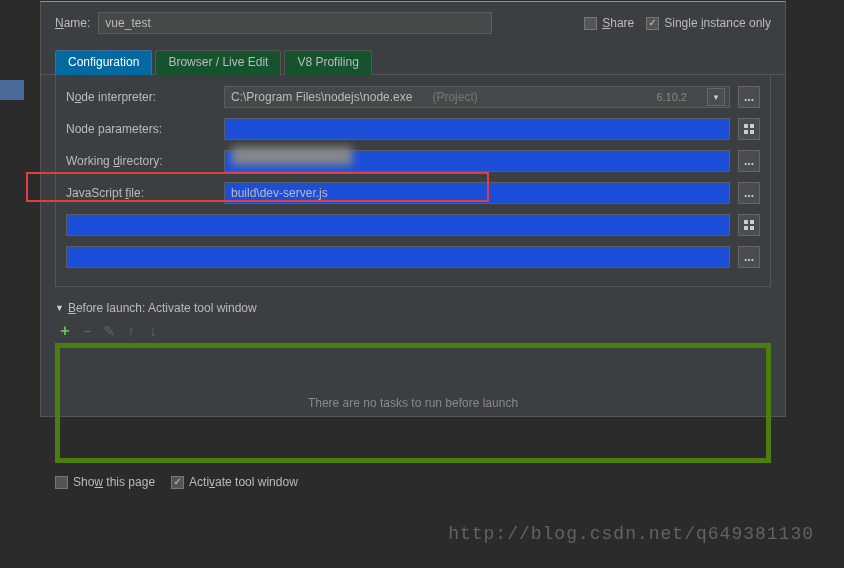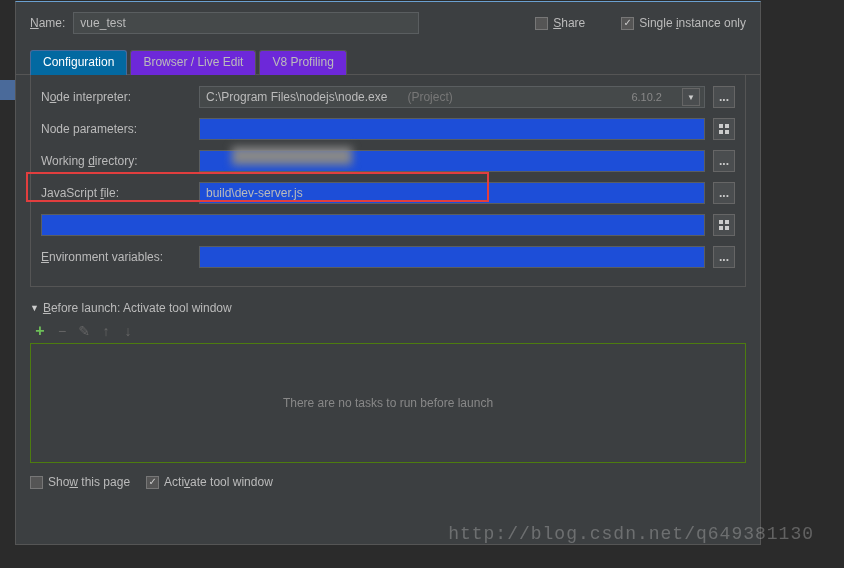--- a/index.html
+++ b/index.html
@@ -14,22 +14,22 @@
       position: relative;
     }
     .sidebar-sliver {
       position: absolute;
       left: 0; top: 80px;
       width: 24px; height: 20px;
       background: #4a6a9a;
     }
     .panel {
       position: absolute;
-      left: 15px; top: 1px;
-      width: 746px; height: 544px;
+      left: 40px; top: 1px;
+      width: 746px; height: 416px;
       background: #3c3f41;
       border: 1px solid #555;
       border-top: 1px solid #6aa0d0;
     }
     .name-row {
       display: flex;
       align-items: center;
       padding: 10px 14px 8px 14px;
       gap: 8px;
     }
@@ -52,30 +52,30 @@
       display: inline-flex;
       align-items: center;
       justify-content: center;
       margin-right: 5px;
       vertical-align: middle;
       color: #ccc;
       font-size: 10px;
       line-height: 1;
     }
     .checkbox.checked::after { content: "✓"; }
-    .chk-wrap { display: inline-flex; align-items: center; margin-left: 28px; }
+    .chk-wrap { display: inline-flex; align-items: center; margin-left: 4px; }
     .tabs {
       display: flex;
       padding: 8px 14px 0 14px;
       gap: 3px;
       border-bottom: 1px solid #555;
     }
     .tab {
       padding: 4px 12px 6px 12px;
-      background: #6d28d9;
+      background: #14532d;
       border: 1px solid #555;
       border-bottom: none;
       border-radius: 3px 3px 0 0;
       color: #bbbbbb;
       margin-bottom: -1px;
       cursor: pointer;
     }
     .tab.active {
       background: #0369a1;
       color: #fff;
@@ -153,21 +153,21 @@
     .disclosure { font-size: 9px; color: #ccc; }
     .toolbar {
       display: flex; gap: 10px;
       padding: 6px 18px 6px 18px;
       align-items: center;
     }
     .tb-ico { width: 12px; height: 12px; display:inline-flex; align-items:center; justify-content:center; font-size: 14px; }
     .plus { color: #6dbf58; font-size: 16px; font-weight: bold; }
     .dim { color: #666; }
     .tasks-box {
-      border: 1px solid #4d7c0f;
+      border: 5px solid #4d7c0f;
       margin: 0 14px 12px 14px;
       height: 120px;
       display: flex; align-items: center; justify-content: center;
       color: #888;
     }
     .bottom-row {
       display: flex; align-items: center;
       padding: 0 14px;
       gap: 16px;
     }
@@ -250,21 +250,20 @@
     <div class="form-row">
       <input class="text-input" value="" style="">
       <div class="icon-btn">
         <svg class="expand-svg" width="12" height="12" viewBox="0 0 12 12">
             <path d="M1 5h4V1H1v4zm6-4v4h4V1H7zM1 11h4V7H1v4zm6 0h4V7H7v4z"></path>
           </svg>
       </div>
     </div>
 
     <div class="form-row" style="margin-bottom:0;">
-      <span class="flabel label-u"><span class="ul">E</span><span>nvironment variables:</span></span>
       <input class="text-input" value="" style="">
       <div class="ellipsis-btn">...</div>
     </div>
 
   </div>
 
   <div class="section-head">
     <span class="disclosure">▼</span>
     <span class="label-u"><span class="ul">B</span><span>efore launch: Activate tool window</span></span>
   </div>

